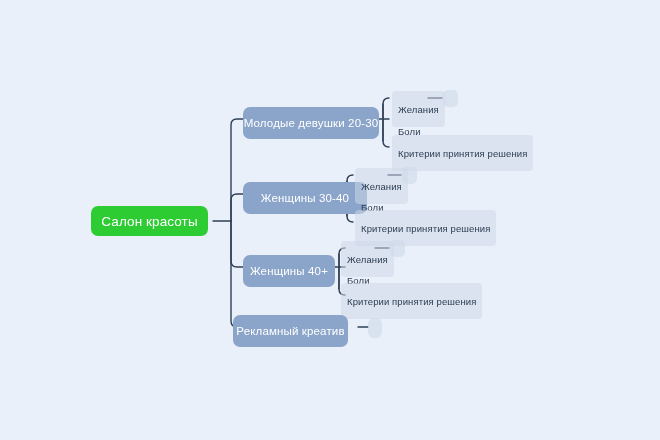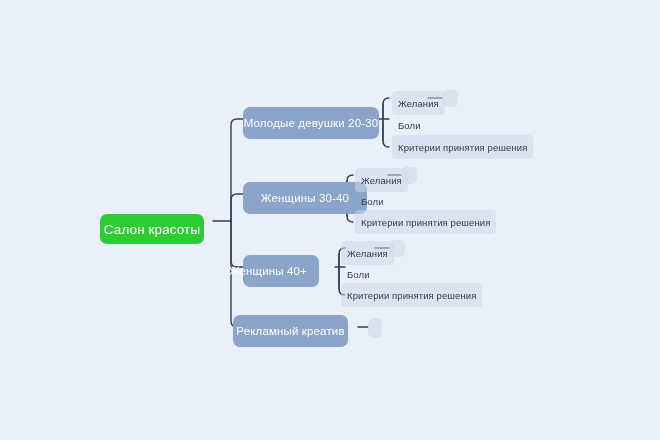--- a/index.html
+++ b/index.html
@@ -63,21 +63,21 @@
     justify-content: center;
     letter-spacing: .15px;
   }
 
   
   .leaf-node {
     background: rgba(206, 217, 232, 0.55);
     color: #2e3d52;
     border-radius: 4px;
     font-size: 9.5px;
-    padding: 12px 6px;
+    padding: 18px 6px;
     height: 15px;
     letter-spacing: .1px;
     align-items: center;
   }
   .leaf-node.plain {
     background: transparent;
   }
 
   
   .stub-node {
@@ -123,21 +123,21 @@
       <path d="M335 267 H339"></path>
       <path d="M339 254 Q339 248 345 248 M339 254 V289 Q339 295 345 295"></path>
       <path d="M339 267 H345"></path>
       <path d="M339 254 V289"></path>
       <path d="M375 248 H389"></path>
 
       <path d="M358 327 H368"></path>
     </g>
   </svg>
 
-  <div class="node root-node" style="left:100px; top:206px; width:104px;margin-top:8px;">
+  <div class="node root-node" style="left:91px; top:206px; width:117px;">
     <span>Салон красоты</span>
   </div>
 
   <div class="node branch-node" style="left:243px; top:107px; width:136px;">
     <span>Молодые девушки 20-30</span>
   </div>
 
   <div class="node leaf-node" style="left:392px; top:91px;">
     <span>Желания</span>
   </div>
@@ -161,21 +161,21 @@
   <div class="stub-node" style="position:absolute; left:402px; top:167px;"></div>
 
   <div class="node leaf-node plain" style="left:355px; top:189px;">
     <span>Боли</span>
   </div>
 
   <div class="node leaf-node" style="left:355px; top:210px;">
     <span>Критерии принятия решения</span>
   </div>
 
-  <div class="node branch-node" style="left:243px; top:255px; width:76px;justify-content:flex-end;">
+  <div class="node branch-node" style="left:243px; top:255px; width:92px;">
     <span>Женщины 40+</span>
   </div>
 
   <div class="node leaf-node" style="left:341px; top:241px;">
     <span>Желания</span>
   </div>
   <div class="stub-node" style="position:absolute; left:390px; top:240px;"></div>
 
   <div class="node leaf-node plain" style="left:341px; top:262px;">
     <span>Боли</span>

